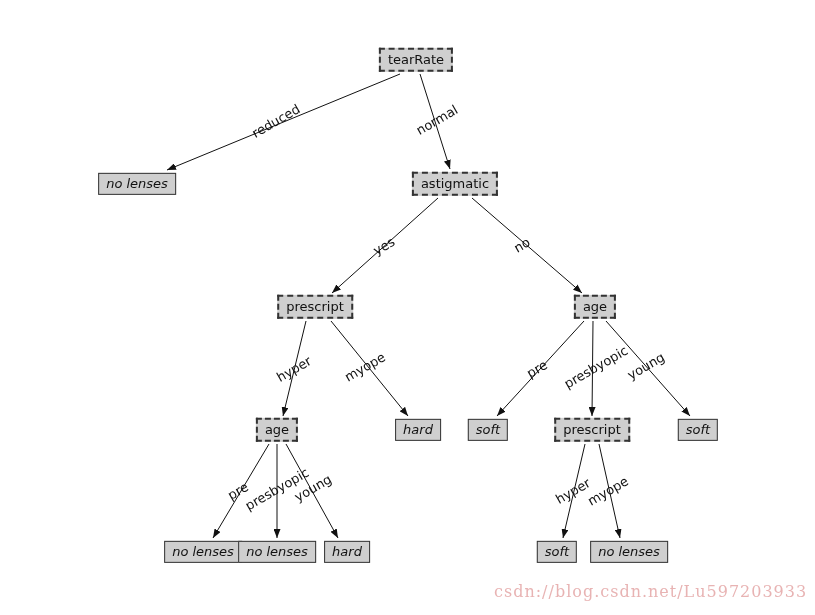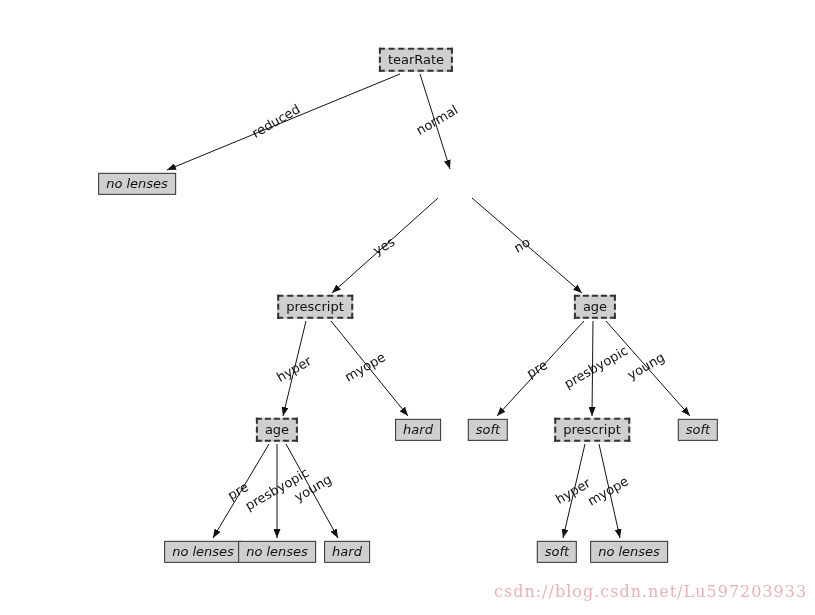--- a/index.html
+++ b/index.html
@@ -73,20 +73,21 @@
     <line x1="606" y1="321" x2="690" y2="416" stroke="#111" stroke-width="1" marker-end="url(#arrow)"></line>
     <line x1="269" y1="444" x2="213" y2="538" stroke="#111" stroke-width="1" marker-end="url(#arrow)"></line>
     <line x1="277" y1="444" x2="277" y2="538" stroke="#111" stroke-width="1" marker-end="url(#arrow)"></line>
     <line x1="286" y1="444" x2="338" y2="538" stroke="#111" stroke-width="1" marker-end="url(#arrow)"></line>
     <line x1="585" y1="444" x2="563" y2="538" stroke="#111" stroke-width="1" marker-end="url(#arrow)"></line>
     <line x1="599" y1="444" x2="620" y2="538" stroke="#111" stroke-width="1" marker-end="url(#arrow)"></line>
   </svg>
 
   <div class="node decision" style="left:416px; top:60px;"><span>tearRate</span></div>
   <div class="node leaf" style="left:137px; top:184px;"><span>no lenses</span></div>
+  <div class="node decision" style="left:455px; top:184px;"><span>astigmatic</span></div>
   <div class="node decision" style="left:315px; top:307px;"><span>prescript</span></div>
   <div class="node decision" style="left:595px; top:307px;"><span>age</span></div>
   <div class="node decision" style="left:277px; top:430px;"><span>age</span></div>
   <div class="node leaf" style="left:418px; top:430px;"><span>hard</span></div>
   <div class="node leaf" style="left:488px; top:430px;"><span>soft</span></div>
   <div class="node decision" style="left:592px; top:430px;"><span>prescript</span></div>
   <div class="node leaf" style="left:698px; top:430px;"><span>soft</span></div>
   <div class="node leaf" style="left:203px; top:552px;"><span>no lenses</span></div>
   <div class="node leaf" style="left:277px; top:552px;"><span>no lenses</span></div>
   <div class="node leaf" style="left:347px; top:552px;"><span>hard</span></div>

